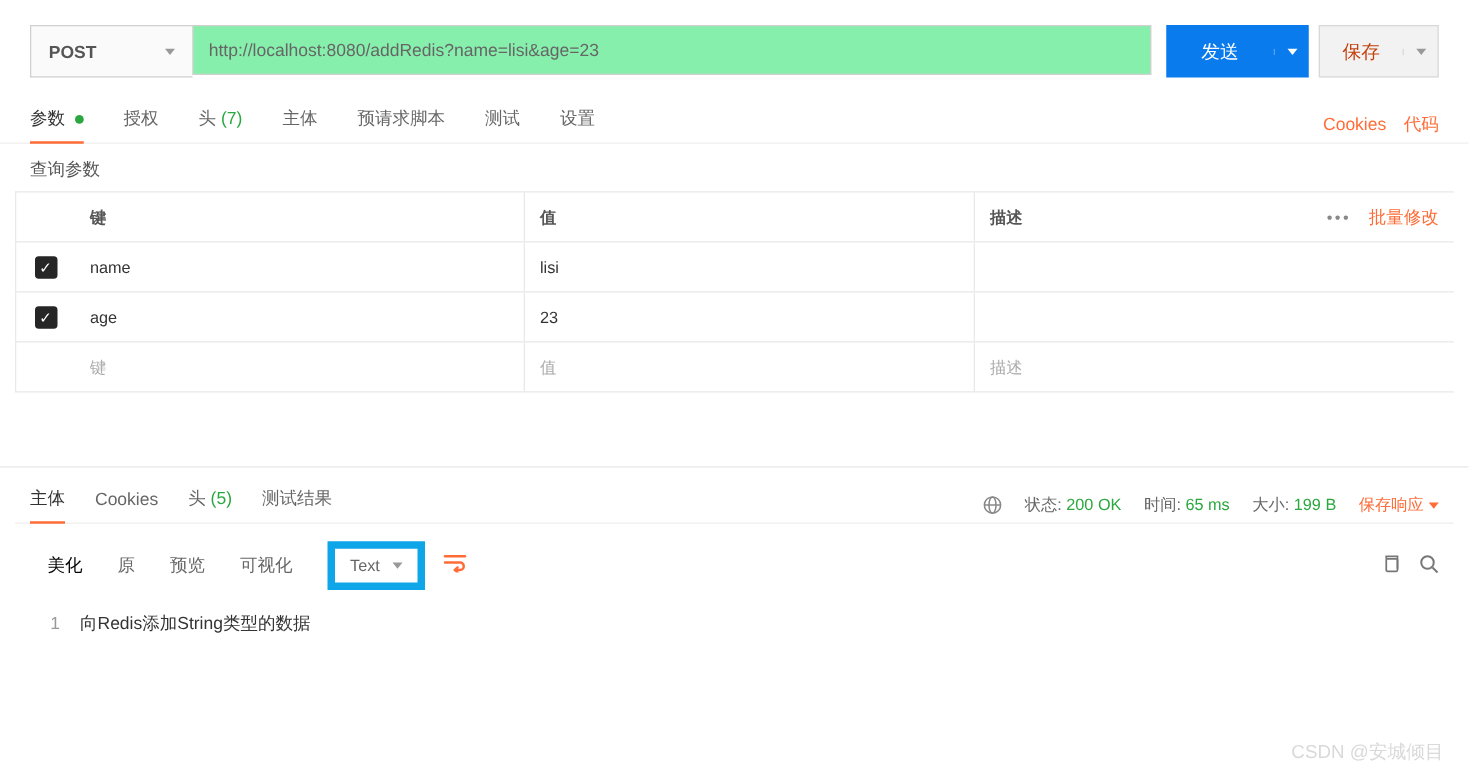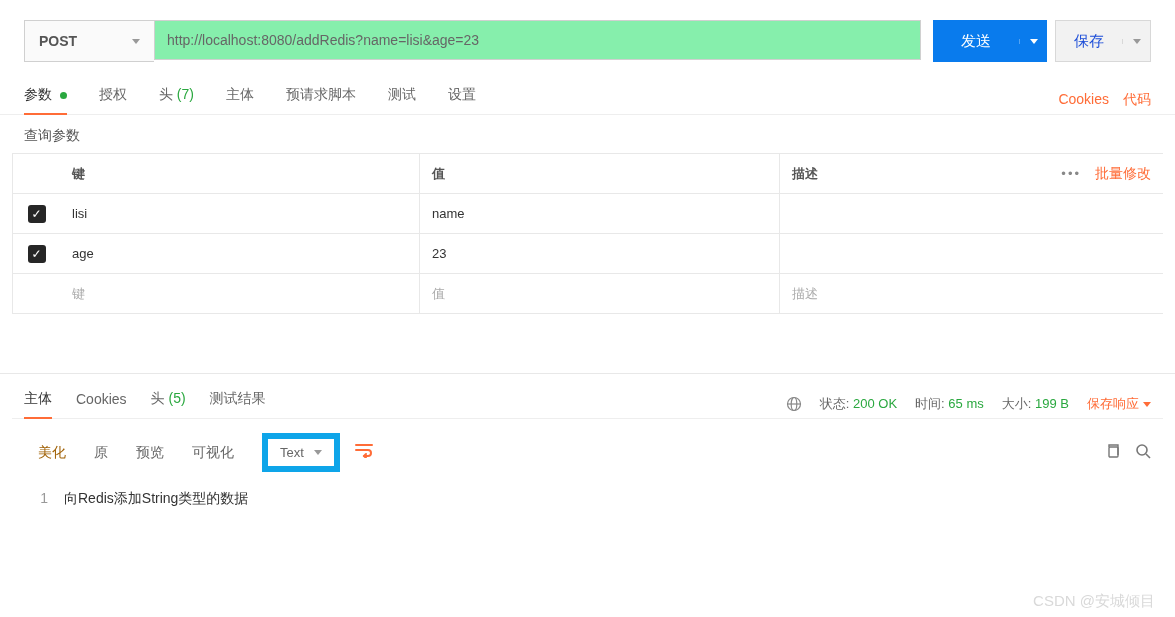--- a/index.html
+++ b/index.html
@@ -5,21 +5,21 @@
 * { margin: 0; padding: 0; box-sizing: border-box; }
 body { font-family: -apple-system, BlinkMacSystemFont, "Segoe UI", Arial, sans-serif; font-size: 13px; color: #333; background: #fff; width: 1175px; }
 
 .request-bar { display: flex; padding: 20px 24px 12px; gap: 0; align-items: stretch; }
 .method-select { display: flex; align-items: center; justify-content: space-between; width: 130px; border: 1px solid #d0d0d0; border-right: none; padding: 0 14px; cursor: pointer; background: #fafafa; }
 .method-select span { font-weight: 600; color: #555; font-size: 14px; }
 .url-input { flex: 1; border: 1px solid #d0d0d0; padding: 0 12px; font-size: 14px; color: #666; display: flex; align-items: center; background: #86efac; height: 40px; }
 .send-btn { margin-left: 12px; background: #097bed; color: #fff; display: flex; align-items: center; }
 .send-btn .label { padding: 0 28px; font-size: 15px; font-weight: 500; height: 40px; display: flex; align-items: center; }
 .send-btn .drop { border-left: 1px solid rgba(255,255,255,0.3); width: 28px; display: flex; align-items: center; justify-content: center; }
-.save-btn { margin-left: 8px; background: #f2f2f2; border: 1px solid #d8d8d8; color: #1d4ed8; display: flex; align-items: center; }
+.save-btn { margin-left: 8px; background: #f2f2f2; border: 1px solid #d8d8d8; color: #c2410c; display: flex; align-items: center; }
 .save-btn .label { padding: 0 18px; font-size: 15px; height: 40px; display: flex; align-items: center; }
 .save-btn .drop { border-left: 1px solid #d8d8d8; width: 28px; display: flex; align-items: center; justify-content: center; }
 
 .tabs { display: flex; align-items: center; padding: 12px 24px 0; border-bottom: 1px solid #eee; }
 .tab { margin-right: 32px; padding-bottom: 10px; color: #666; cursor: pointer; position: relative; font-size: 14px; }
 .tab.active { color: #333; }
 .tab.active::after { content: ""; position: absolute; left: 0; right: 0; bottom: -1px; height: 2px; background: #ff6c37; }
 .dot-green { display: inline-block; width: 7px; height: 7px; border-radius: 50%; background: #2aa83f; margin-left: 4px; vertical-align: middle; }
 .count-green { color: #2aa83f; }
 .tabs-right { margin-left: auto; display: flex; gap: 14px; }
@@ -49,21 +49,21 @@
 .rtab.active { color: #333; }
 .rtab.active::after { content: ""; position: absolute; left: 0; right: 0; bottom: -1px; height: 2px; background: #ff6c37; }
 .resp-right { margin-left: auto; display: flex; align-items: center; gap: 18px; font-size: 13px; color: #666; }
 .resp-right .val-green { color: #2aa83f; }
 .globe-icon svg { display: block; }
 .save-resp { color: #ff6c37; display: flex; align-items: center; gap: 4px; cursor: pointer; }
 .hr { height: 1px; background: #eee; margin: 0 12px; }
 
 .toolbar { display: flex; align-items: center; gap: 0; padding: 14px 24px; }
 .tbtn { padding: 8px 14px; color: #666; cursor: pointer; font-size: 14px; }
-.tbtn.active { color: #a16207; }
+.tbtn.active { color: #000000; }
 .text-select { display: flex; align-items: center; gap: 10px; border: 6px solid #0ea5e9; padding: 6px 12px; margin-left: 14px; color: #666; cursor: pointer; }
 .wrap-icon { margin-left: 14px; color: #ff6c37; font-size: 18px; cursor: pointer; }
 .toolbar-right { margin-left: auto; display: flex; gap: 14px; color: #777; }
 .toolbar-right span { cursor: pointer; }
 
 .code-area { display: flex; padding: 4px 24px; }
 .lineno { width: 40px; text-align: right; color: #999; padding-right: 16px; font-size: 14px; }
 .codeline { font-size: 14px; color: #333; }
 
 .watermark { position: fixed; right: 20px; bottom: 6px; color: #d9d9d9; font-size: 15px; pointer-events: none; }
@@ -123,22 +123,22 @@
       <span class="desc-actions">
         <span class="dots">•••</span>
         <span class="link-orange">批量修改</span>
       </span>
     </div>
   </div>
   <div class="row">
     <div class="cell check">
         <div class="checkbox">✓</div>
       </div>
+    <div class="cell key">name</div>
     <div class="cell value">lisi</div>
-    <div class="cell key">name</div>
     <div class="cell desc"></div>
   </div>
   <div class="row">
     <div class="cell check">
         <div class="checkbox">✓</div>
       </div>
     <div class="cell key">age</div>
     <div class="cell value">23</div>
     <div class="cell desc"></div>
   </div>

